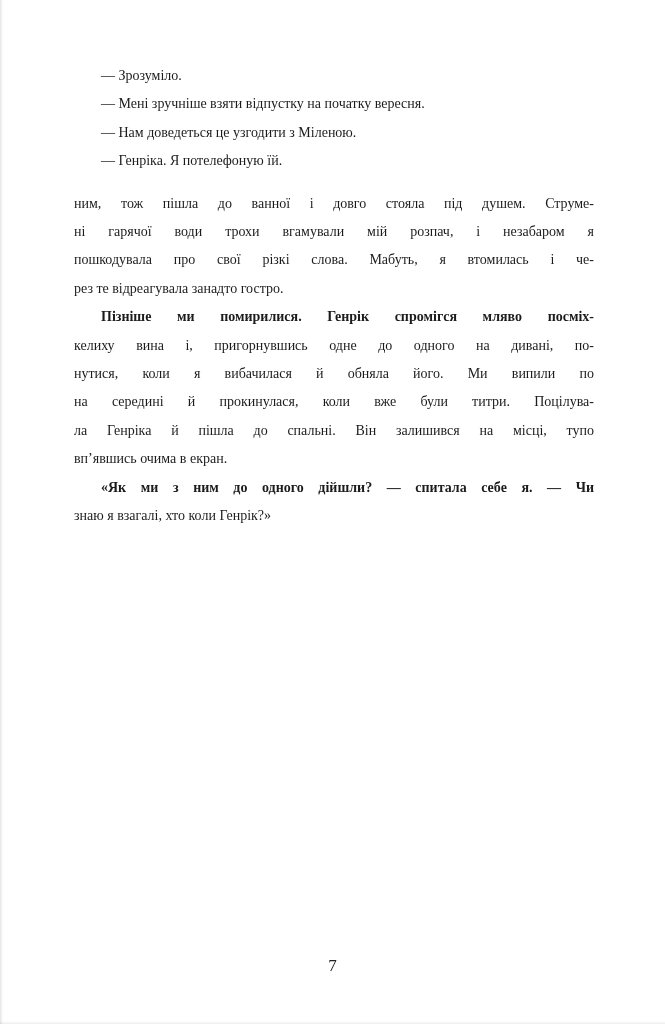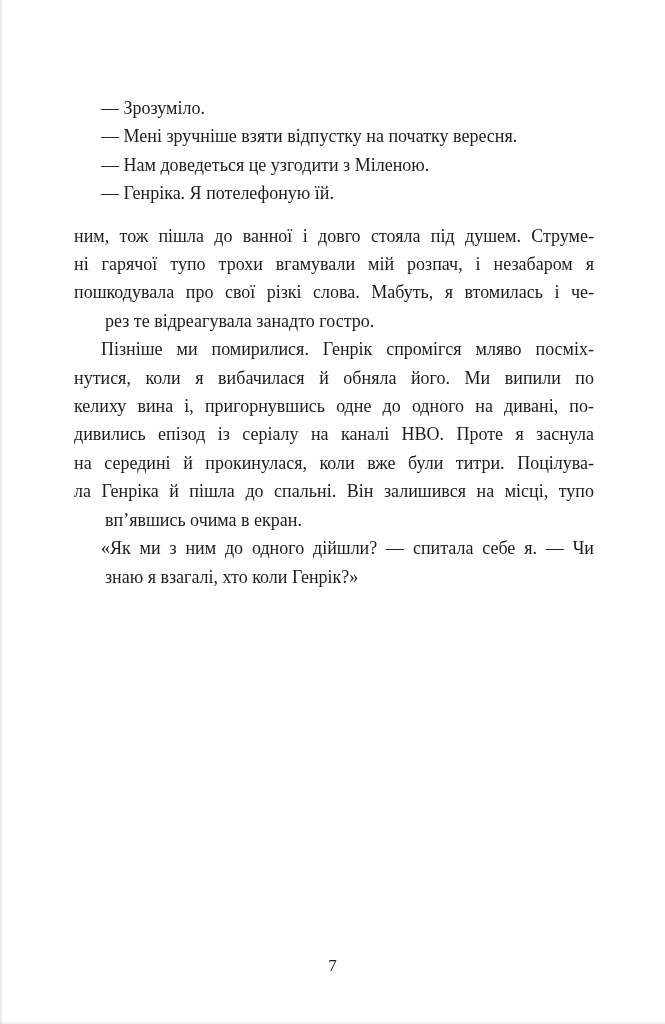--- a/index.html
+++ b/index.html
@@ -24,47 +24,47 @@
   }
   .edge-bottom {
     position: absolute;
     left: 0; bottom: 0;
     width: 100%; height: 3px;
     background: linear-gradient(to top, rgba(0,0,0,0.07), rgba(0,0,0,0));
   }
   .text-block {
     position: absolute;
     left: 74px;
-    top: 94px;
+    top: 62px;
     width: 520px;
-    font-size: 18px;
+    font-size: 14px;
     line-height: 28.4px;
   }
   .dialogue p.dline {
     margin: 0;
     text-indent: 27px;
     text-align: left;
   }
   .paragraphs {
     margin-top: 14px; 
   }
   .para {
     margin: 0;
   }
   .line {
     display: block;
     text-align: justify;
     text-align-last: justify;
   }
   .line.last {
     text-align-last: left;
-    margin-left: 31px;
   }
   .line.first-indent {
     text-indent: 27px;
+    font-weight: bold;
   }
   .page-number {
     position: absolute;
     bottom: 48px;
     left: 0;
     width: 100%;
     text-align: center;
     font-size: 17px;
     color: #222222;
   }
@@ -78,29 +78,28 @@
 <div class="text-block">
   <div class="dialogue">
     <p class="dline">— Зрозуміло.</p>
     <p class="dline">— Мені зручніше взяти відпустку на початку вересня.</p>
     <p class="dline">— Нам доведеться це узгодити з Міленою.</p>
     <p class="dline">— Генріка. Я потелефоную їй.</p>
   </div>
   <div class="paragraphs">
       <p class="para">
         <span class="line">ним, тож пішла до ванної і довго стояла під душем. Струме-</span>
-        <span class="line">ні гарячої тупо трохи вгамували мій розпач, і незабаром я</span>
+        <span class="line">ні гарячої води трохи вгамували мій розпач, і незабаром я</span>
         <span class="line">пошкодувала про свої різкі слова. Мабуть, я втомилась і че-</span>
         <span class="line last">рез те відреагувала занадто гостро.</span>
       </p>
       <p class="para">
         <span class="line first-indent">Пізніше ми помирилися. Генрік спромігся мляво посміх-</span>
+        <span class="line">келиху вина і, пригорнувшись одне до одного на дивані, по-</span>
         <span class="line">нутися, коли я вибачилася й обняла його. Ми випили по</span>
-        <span class="line">келиху вина і, пригорнувшись одне до одного на дивані, по-</span>
-        <span class="line">дивились епізод із серіалу на каналі HBO. Проте я заснула</span>
         <span class="line">на середині й прокинулася, коли вже були титри. Поцілува-</span>
         <span class="line">ла Генріка й пішла до спальні. Він залишився на місці, тупо</span>
         <span class="line last">вп’явшись очима в екран.</span>
       </p>
       <p class="para">
         <span class="line first-indent">«Як ми з ним до одного дійшли? — спитала себе я. — Чи</span>
         <span class="line last">знаю я взагалі, хто коли Генрік?»</span>
       </p>
     </div>
 </div>

